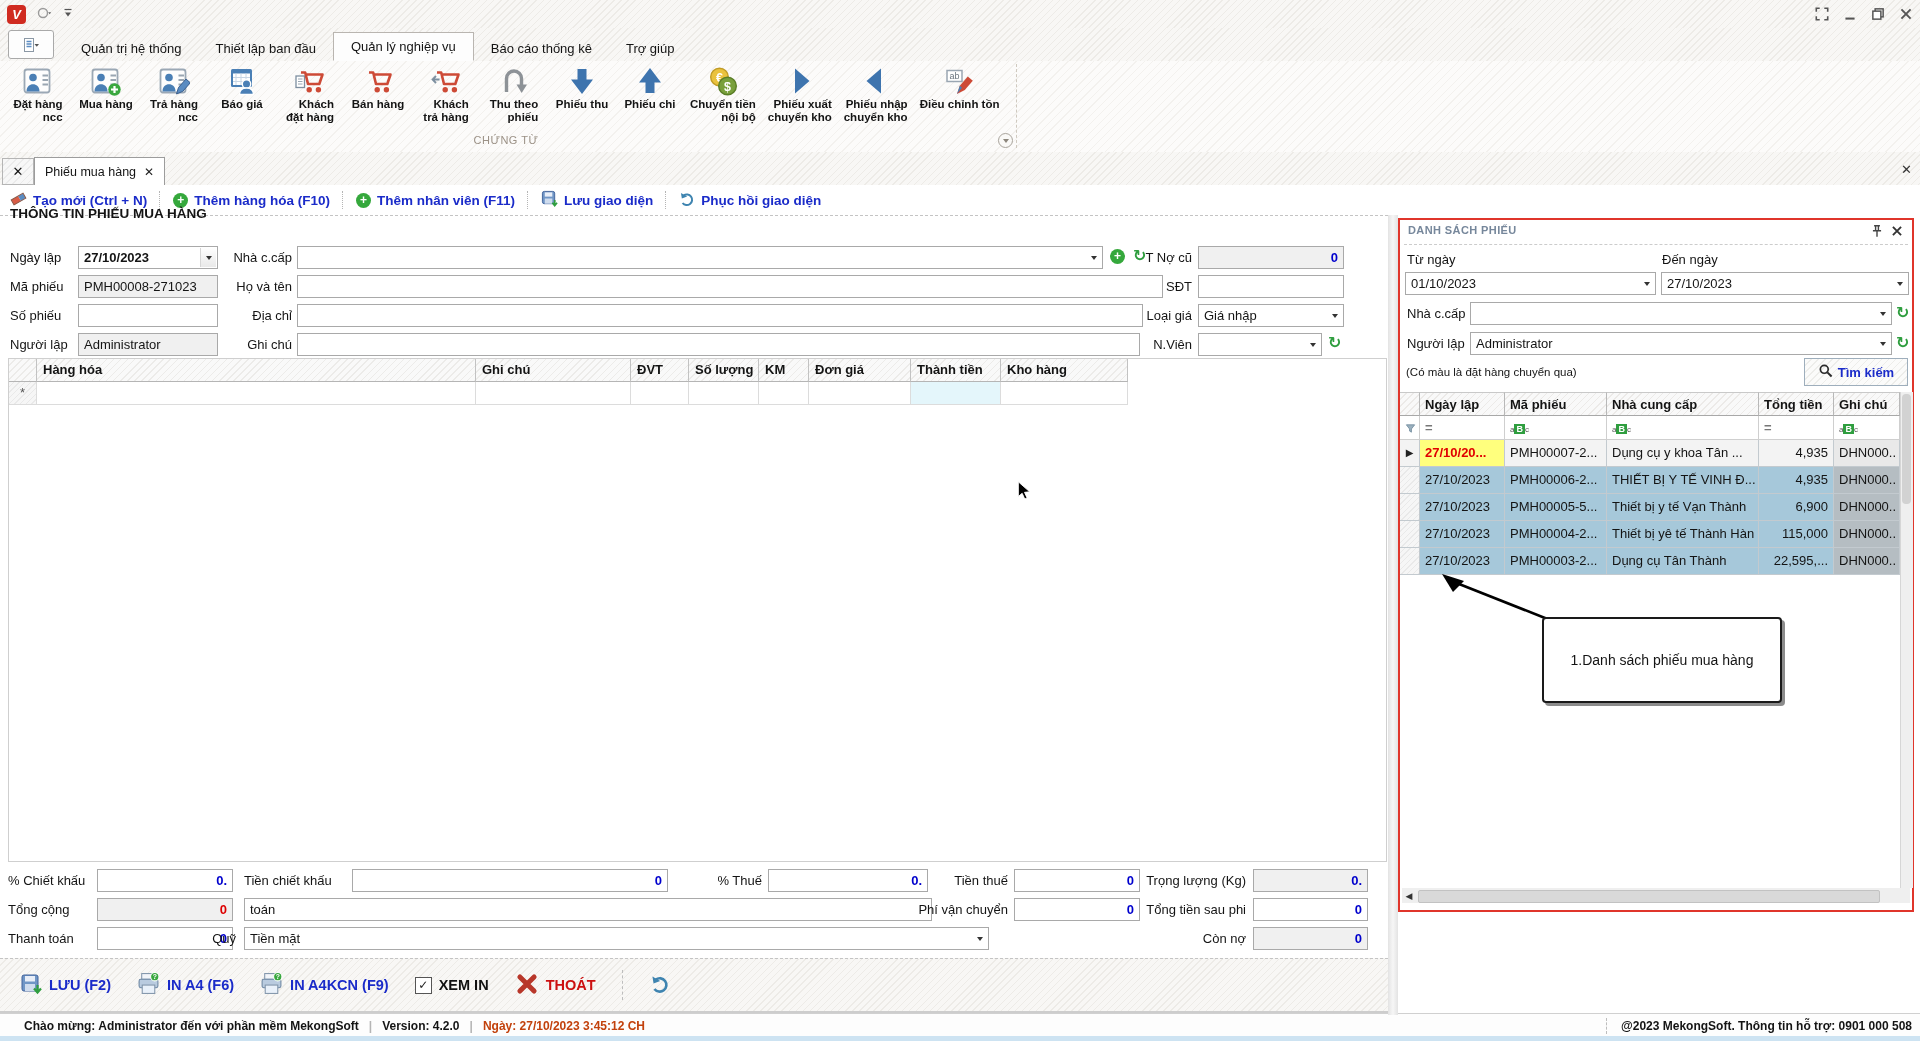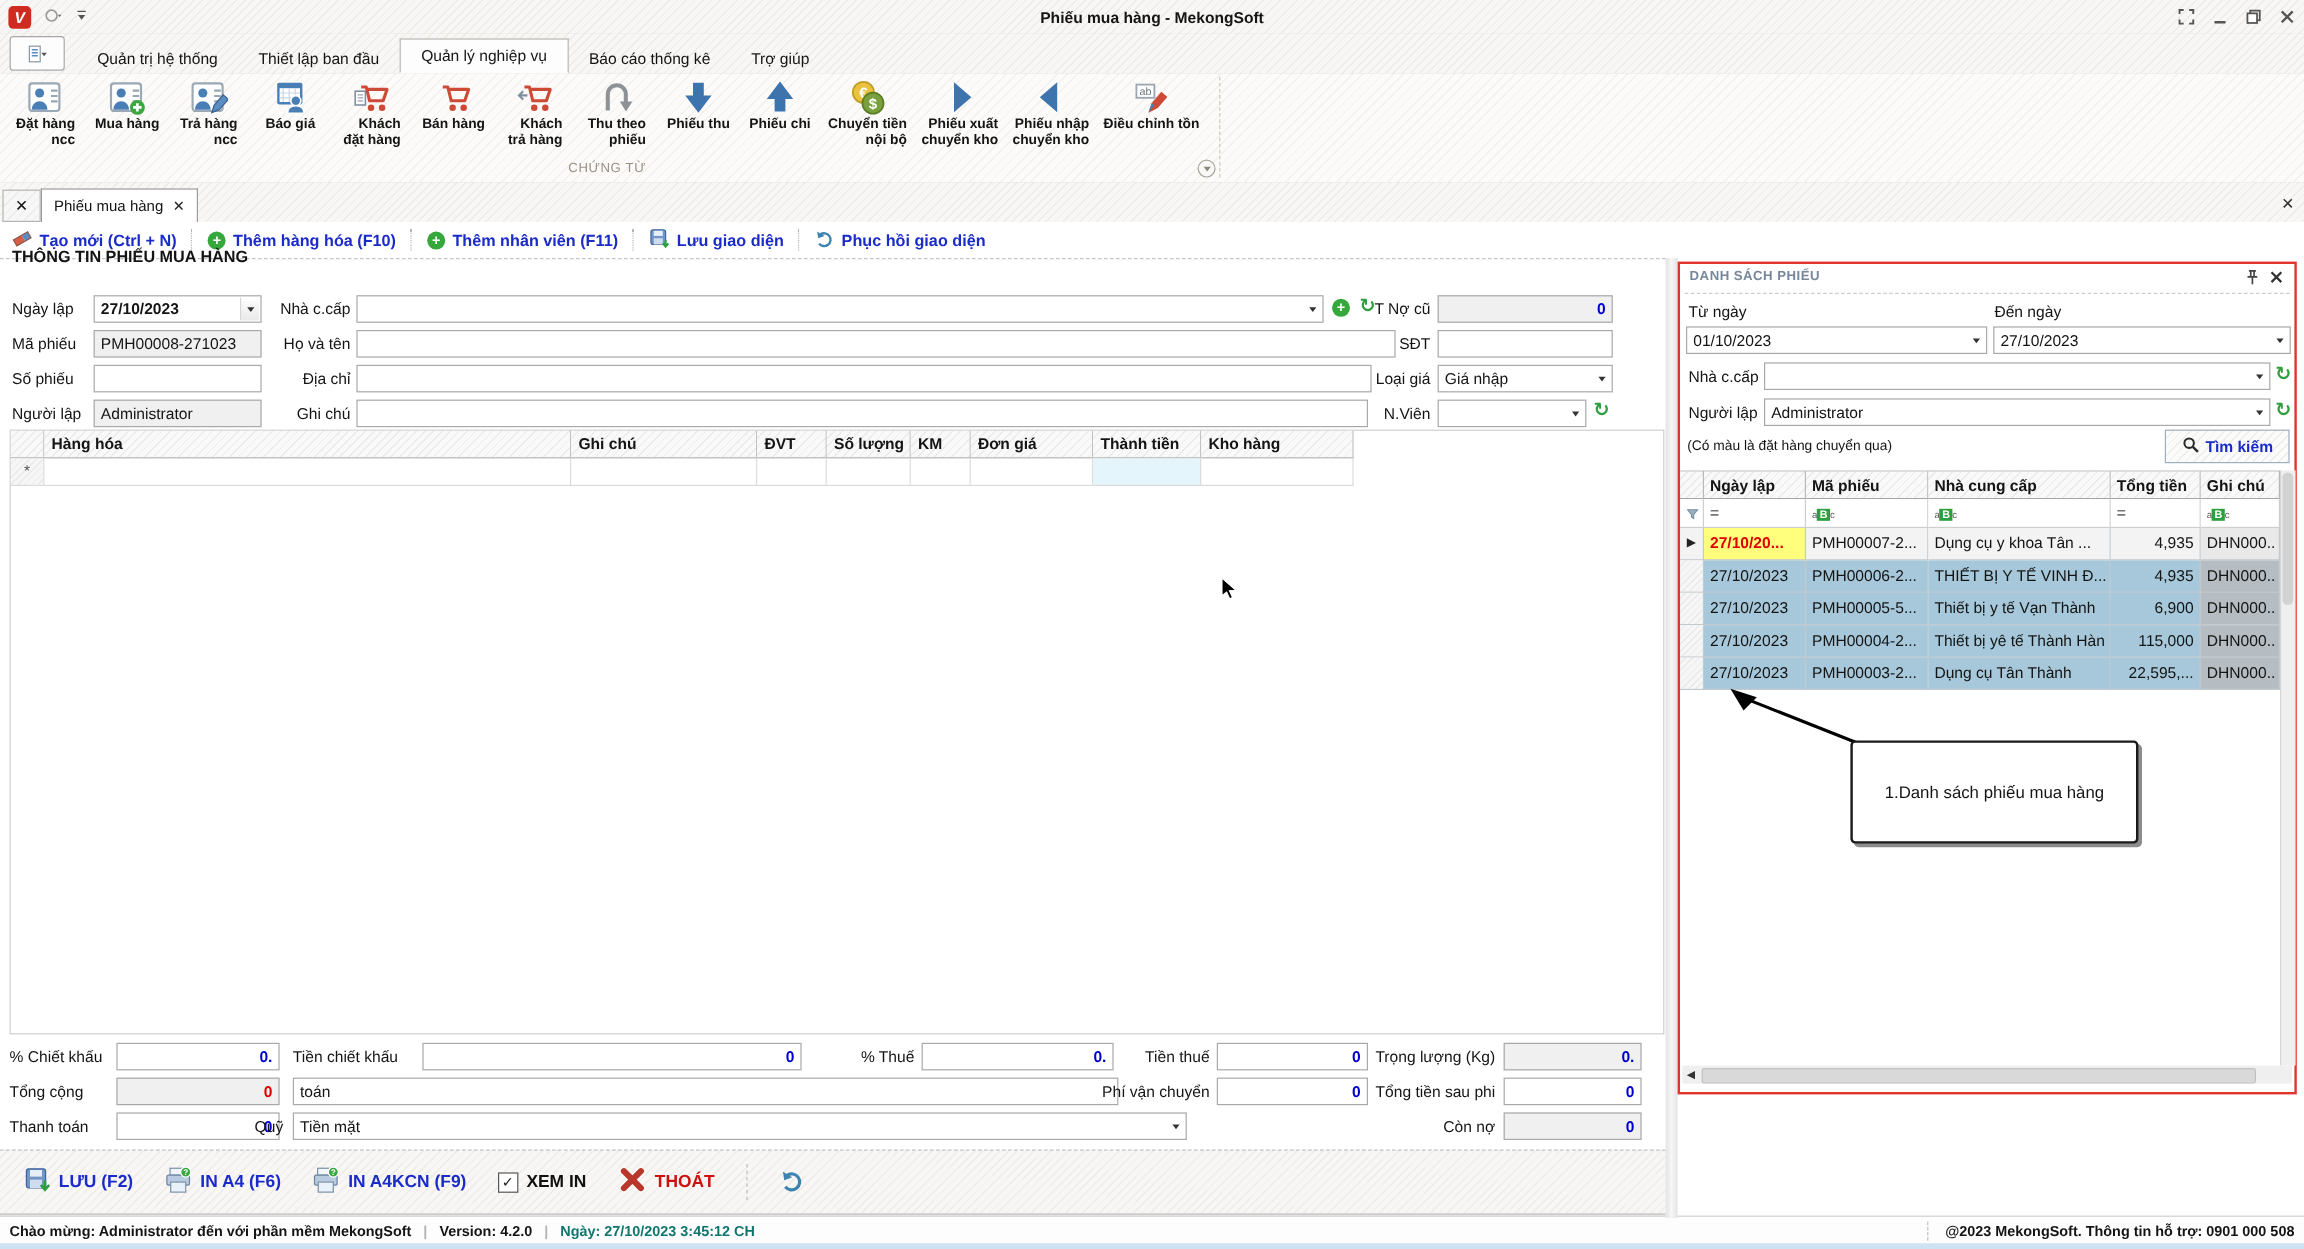--- a/index.html
+++ b/index.html
@@ -95,21 +95,21 @@
   .bbtn.dark{color:#111}
   .bbtn.exit{color:#cc1111}
   .chk{width:15px;height:15px;border:1px solid #555;background:#fff;display:inline-flex;align-items:center;
        justify-content:center;font-size:12px;font-weight:bold;color:#1a1a1a}
   .bsep{width:1px;height:30px;border-left:1px dashed #bdbdbd}
 
   
   .statusbar{position:absolute;left:0;top:1013px;width:1920px;height:23px;background:#fdfdfd;border-top:1px solid #d0d0d0;
              display:flex;align-items:center;font-size:12px;font-weight:bold}
   .ssep{color:#b5b5b5;margin:0 10px}
-  .sdate{color:#0f766e}
+  .sdate{color:#c2410c}
   .sright{position:absolute;right:8px;border-left:1px dashed #bdbdbd;padding-left:14px;height:16px;line-height:16px}
   .bottomstrip{position:absolute;left:0;top:1036px;width:1920px;height:5px;background:#cde3f2}
 
   
   .splitter{position:absolute;left:1388px;top:215px;width:10px;height:800px;
             background:linear-gradient(90deg,#e3e3e3,#f6f6f6,#e3e3e3)}
 
   
   .panel{position:absolute;left:1398px;top:218px;width:516px;height:694px;background:#fff;
          border:2px solid #e0352b;box-sizing:border-box}
@@ -166,21 +166,20 @@
     <div class="qat">
       <span><svg width="16" height="16" viewBox="0 0 16 16">
             <circle cx="7" cy="8" r="4.5" fill="none" stroke="#9a9a9a" stroke-width="1.4"></circle>
             <path d="M12.2 7.2h3l-1.5 2z" fill="#666"></path>
           </svg></span>
       <span><svg width="12" height="12" viewBox="0 0 12 12">
             <path d="M2.5 2.5h7" stroke="#555" stroke-width="1.2"></path>
             <path d="M3 5.5h6l-3 4z" fill="#555"></path>
           </svg></span>
     </div>
-    <div class="tbtitle">Phiếu mua hàng - MekongSoft</div>
     <div class="winbtns">
       <span>
           <svg viewBox="0 0 14 14">
             <path d="M2 5V2h3M9 2h3v3M12 9v3H9M5 12H2V9" fill="none" stroke="#555" stroke-width="1.4"></path>
           </svg>
         </span>
       <span>
           <svg viewBox="0 0 14 14">
             <path d="M3 11h8" stroke="#555" stroke-width="1.8"></path>
           </svg>
@@ -515,21 +514,21 @@
       <span>THOÁT</span>
     </div>
     <div class="bsep"></div>
     <span><svg width="20" height="20" viewBox="0 0 18 18">
           <path d="M4 13.5A6 6 0 1 0 5.2 5" fill="none" stroke="#3e84b0" stroke-width="2.4"></path>
           <path d="M2.2 2.2l1 6.3 6-2.2z" fill="#3e84b0"></path>
         </svg></span>
   </div>
 
   <div class="statusbar">
-    <span style="margin-left:8px">Chào mừng: Administrator đến với phần mềm MekongSoft</span>
+    <span style="margin-left:24px">Chào mừng: Administrator đến với phần mềm MekongSoft</span>
     <span class="ssep">|</span>
     <span>Version: 4.2.0</span>
     <span class="ssep">|</span>
     <span class="sdate">Ngày: 27/10/2023 3:45:12 CH</span>
     <span class="sright">@2023 MekongSoft. Thông tin hỗ trợ: 0901 000 508</span>
   </div>
   <div class="bottomstrip"></div>
 
   <div class="splitter"></div>
 

